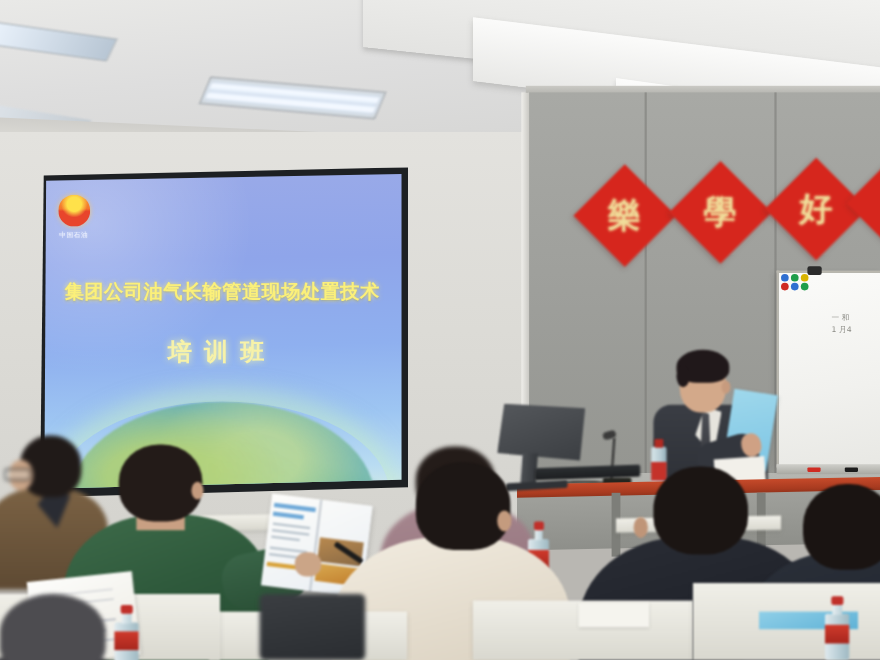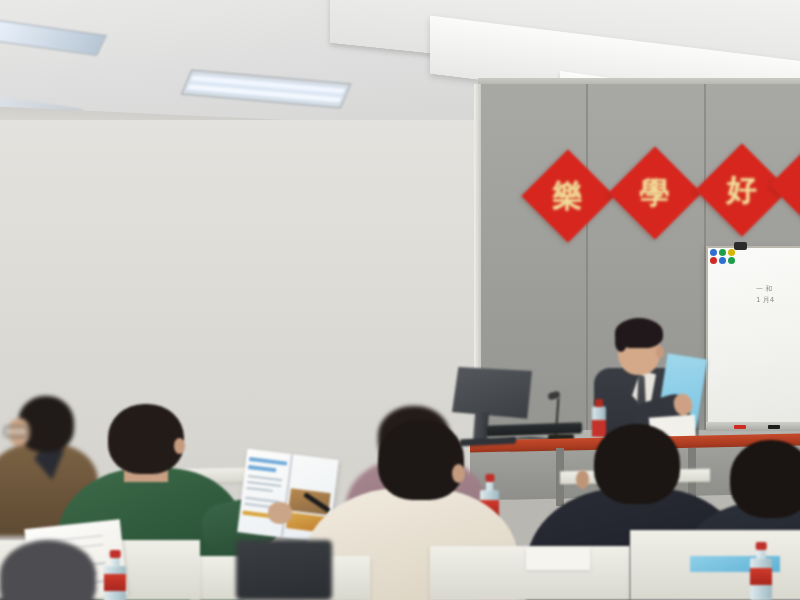--- a/index.html
+++ b/index.html
@@ -439,20 +439,36 @@
   <div class="wall-left"></div>
   <div class="panel-top-edge"></div>
   <div class="wall-gray-panel">
     <div class="panel-seam" style="left:0px;"></div>
     <div class="panel-seam" style="left:108px;"></div>
     <div class="panel-seam" style="left:226px;"></div>
   </div>
   <div class="wall-lower-strip"></div>
   <div class="wall-corner"></div>
 
+  <div class="screen-wrap">
+    <div class="screen-frame"></div>
+    <div class="screen-face">
+      <div class="globe-land blur-soft"></div>
+      <div class="globe-rim"></div>
+      <div class="screen-glare"></div>
+
+      <div class="logo">
+        <div class="logo-mark"></div>
+        <div class="logo-text">中国石油</div>
+      </div>
+
+      <div class="slide-title">集团公司油气长输管道现场处置技术</div>
+      <div class="slide-sub">培训班</div>
+    </div>
+  </div>
 
   <div class="placard p1 blur-soft">
     <span>樂</span>
   </div>
   <div class="placard p2 blur-soft">
     <span>學</span>
   </div>
   <div class="placard p3 blur-soft">
     <span>好</span>
   </div>

